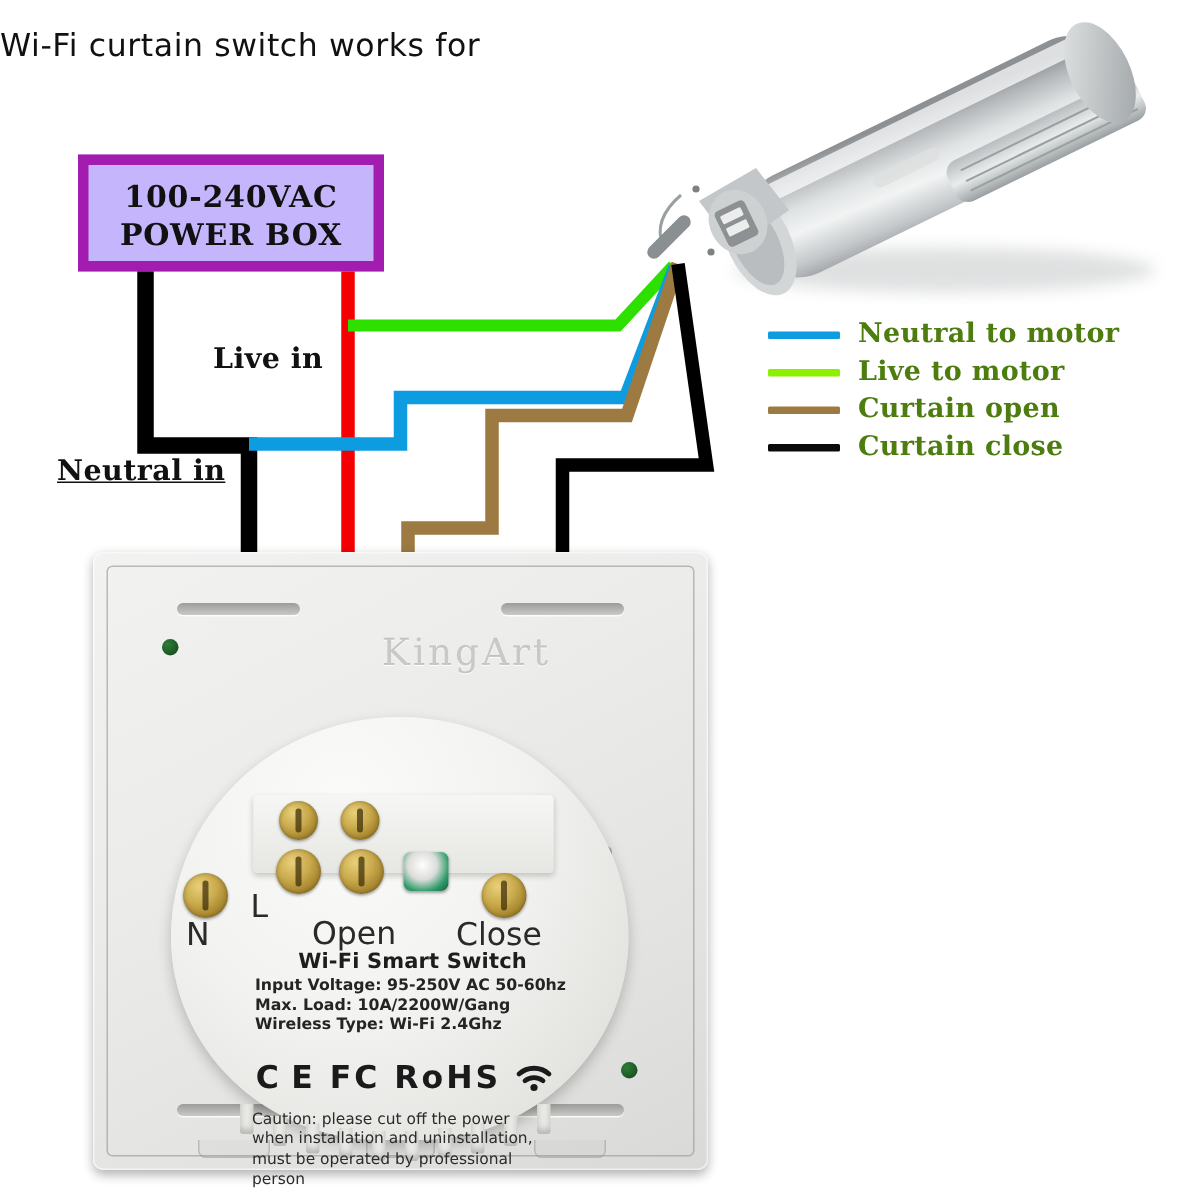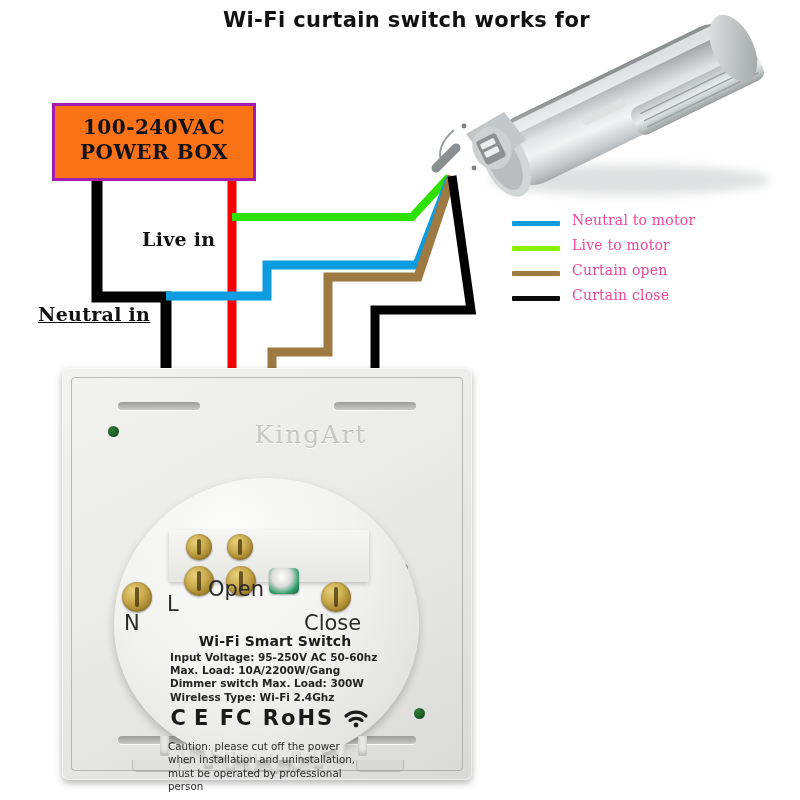--- a/index.html
+++ b/index.html
@@ -2,46 +2,46 @@
 <html><head>
 <meta charset="utf-8">
 <style>
   html,body{margin:0;padding:0;background:#ffffff;}
   body{width:800px;height:800px;position:relative;overflow:hidden;
        font-family:"Liberation Sans",sans-serif;}
   #stage{position:absolute;left:0;top:0;width:800px;height:800px;background:#fff;}
   .abs{position:absolute;}
 
   
-  #title{left:0;top:6px;width:590px;text-align:right;
+  #title{left:0;top:16px;width:590px;text-align:left;
          font-family:"DejaVu Sans",sans-serif;font-size:21px;color:#111;
-         line-height:28px;letter-spacing:.4px;font-weight:bold;}
+         line-height:28px;letter-spacing:.4px;}
 
   
   #powerbox{left:52px;top:103px;width:204px;height:78px;
-            background:#f97316;border:3px solid #a21caf;box-sizing:border-box;}
+            background:#c4b5fd;border:7px solid #a21caf;box-sizing:border-box;}
   #powerbox .pbtext{position:absolute;left:0;top:9px;width:100%;text-align:center;
             font-family:"DejaVu Serif",serif;font-weight:bold;font-size:20px;
             color:#111;line-height:25px;letter-spacing:.5px;}
 
   
   .wirelabel{font-family:"DejaVu Serif",serif;font-weight:bold;font-size:19px;color:#111;
              white-space:nowrap;letter-spacing:.3px;}
   #lbl-live{left:142px;top:228px;}
   #lbl-neutral{left:38px;top:303px;text-decoration:underline;}
 
   
   #wiring{left:0;top:0;width:800px;height:800px;}
 
   
   #legend{left:512px;top:212px;width:280px;}
   .leg-row{position:relative;height:25px;}
   .leg-swatch{position:absolute;left:0;top:9px;width:48px;height:5px;border-radius:1px;}
   .leg-text{position:absolute;left:60px;top:0;font-family:"DejaVu Serif",serif;
-            font-weight:normal;font-size:14px;color:#ec4899;white-space:nowrap;
+            font-weight:bold;font-size:18px;color:#4d7c0f;white-space:nowrap;
             letter-spacing:.2px;}
 
   
   #motor{left:430px;top:8px;width:370px;height:195px;}
 
   
   #switch{left:62px;top:368px;width:410px;height:422px;}
   #faceplate{position:absolute;left:0;top:0;width:410px;height:412px;
      background:linear-gradient(152deg,#f2f2f0 0%,#ececeb 36%,#e3e3e1 72%,#d9d9d7 100%);
      border-radius:7px;
@@ -243,29 +243,28 @@
         <div class="screw sm" style="left:72px;top:56px;"></div>
         <div class="screw sm" style="left:113px;top:56px;"></div>
 
         <div class="screw" style="left:8px;top:104px;"></div>
         <div class="screw" style="left:70px;top:88px;"></div>
         <div class="screw" style="left:112px;top:88px;"></div>
         <div class="green-comp" style="left:155px;top:90px;"></div>
         <div class="screw" style="left:207px;top:104px;"></div>
 
         <div class="termlabel" style="left:53px;top:114px;">L</div>
-        <div class="termlabel" style="left:94px;top:99px;">Open</div>
+        <div class="termlabel" style="left:94px;top:132px;">Open</div>
         <div class="termlabel" style="left:10px;top:133px;">N</div>
         <div class="termlabel" style="left:190px;top:133px;">Close</div>
 
         <div id="spec">
           <div id="spec-title">Wi-Fi Smart Switch</div>
           <div class="spec-line">Input Voltage: 95-250V AC 50-60hz</div>
           <div class="spec-line">Max. Load: 10A/2200W/Gang</div>
-          <div class="spec-line">Dimmer switch Max. Load: 300W</div>
           <div class="spec-line">Wireless Type: Wi-Fi 2.4Ghz</div>
         </div>
 
         <div id="certs">
           <span>C E  FC  RoHS</span>
           <svg width="26" height="19" viewBox="0 0 26 19" style="vertical-align:-3px">
             <path d="M3,7 A15,15 0 0 1 23,7" stroke="#1a1a1a" stroke-width="3.2" fill="none" stroke-linecap="round"></path>
             <path d="M7,11.5 A9.5,9.5 0 0 1 19,11.5" stroke="#1a1a1a" stroke-width="3.2" fill="none" stroke-linecap="round"></path>
             <circle cx="13" cy="16" r="2.4" fill="#1a1a1a"></circle>
           </svg>

